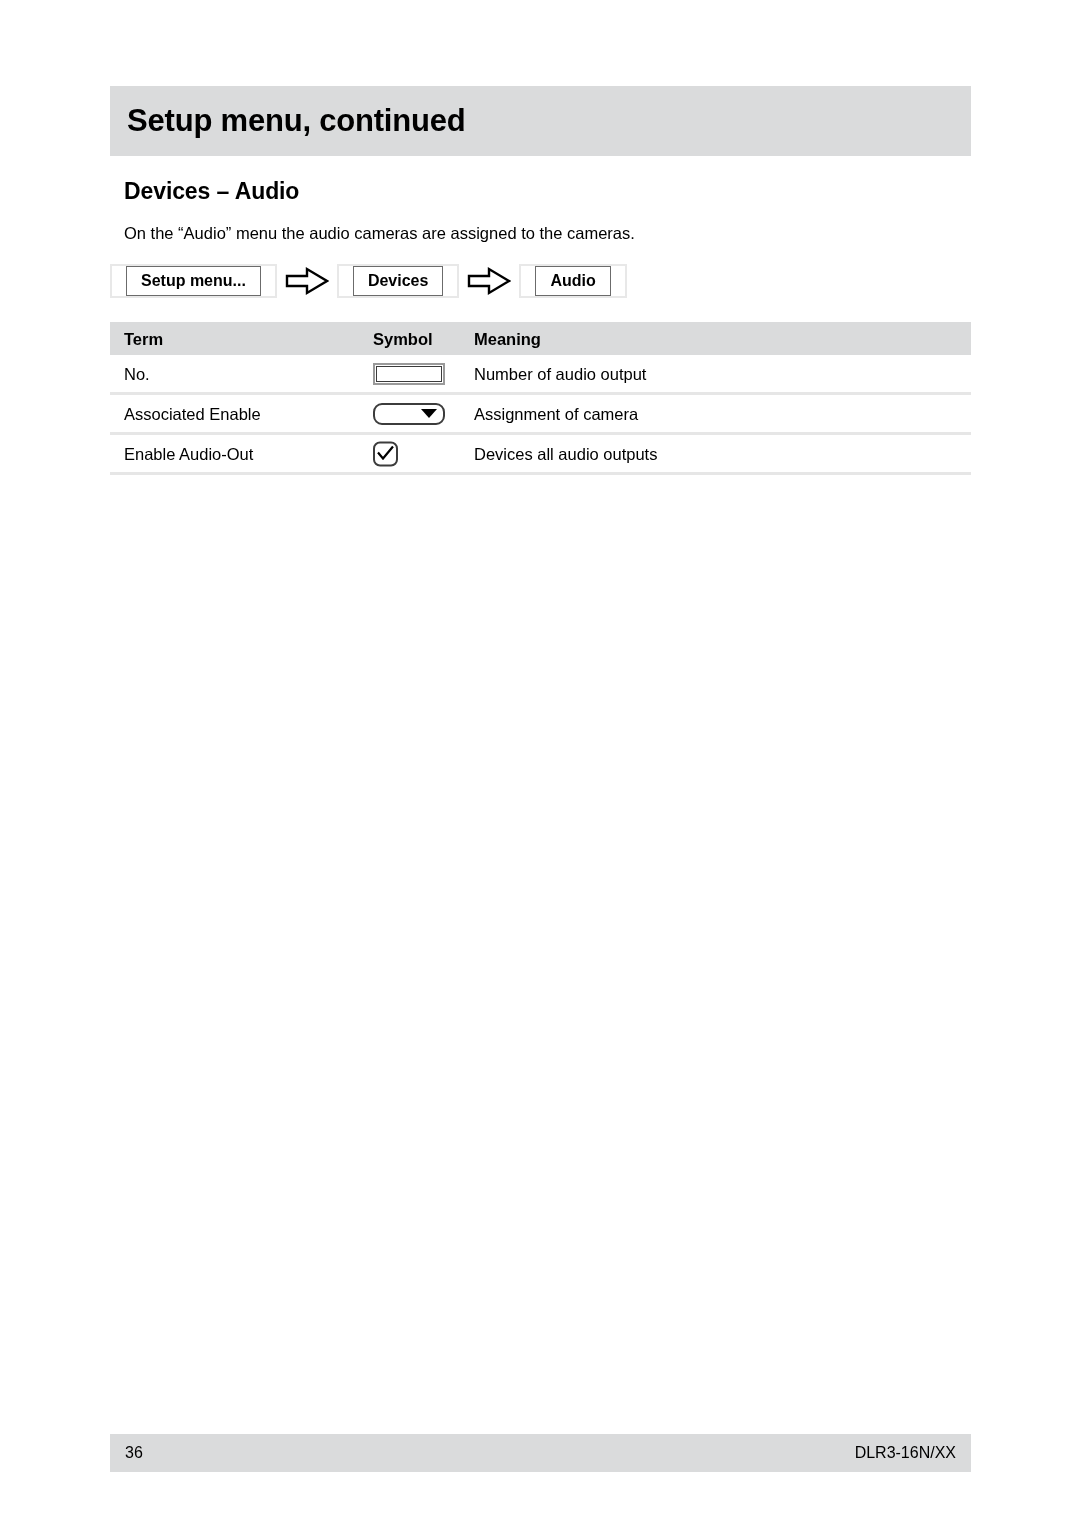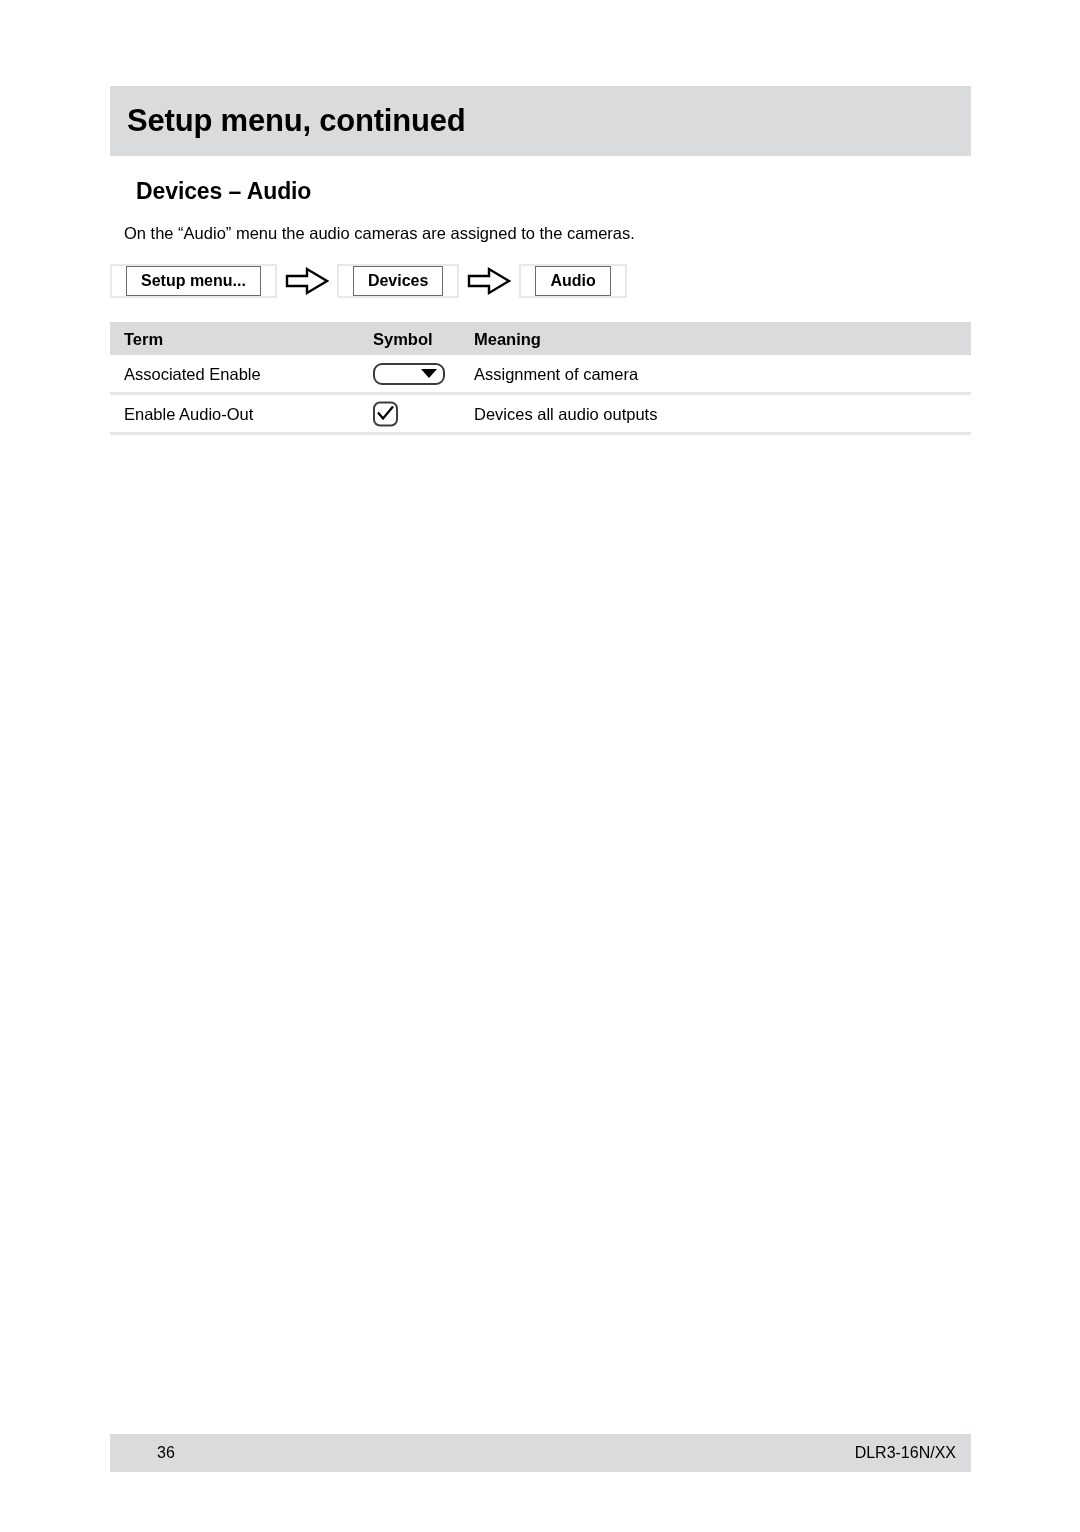--- a/index.html
+++ b/index.html
@@ -45,21 +45,20 @@
 
   
   .section-title {
     position: absolute;
     left: 124px;
     top: 166px;
     font-size: 23px;
     font-weight: bold;
     letter-spacing: -0.1px;
     white-space: nowrap;
-    margin-left: 12px;
   }
 
   
   .intro {
     position: absolute;
     left: 124px;
     top: 212px;
     font-size: 16.5px;
     white-space: nowrap;
   }
@@ -215,21 +214,20 @@
     width: 861px;
     height: 38px;
     background: #dadbdc;
   }
   .foot-page {
     position: absolute;
     left: 15px;
     top: 50%;
     transform: translateY(-50%);
     font-size: 16px;
-    margin-left: 32px;
   }
   .foot-model {
     position: absolute;
     right: 15px;
     top: 50%;
     transform: translateY(-50%);
     font-size: 16px;
     white-space: nowrap;
   }
 </style>
@@ -281,20 +279,27 @@
   </div>
 
   <div class="tbl">
 
     <div class="tbl-head">
       <div class="c-term">Term</div>
       <div class="c-symbol">Symbol</div>
       <div class="c-meaning">Meaning</div>
     </div>
 
+    <div class="tbl-row">
+      <div class="c-term">No.</div>
+      <div class="c-symbol">
+        <span class="w-textbox"></span>
+      </div>
+      <div class="c-meaning">Number of audio output</div>
+    </div>
 
     <div class="tbl-row">
       <div class="c-term">Associated Enable</div>
       <div class="c-symbol">
         <span class="w-combo">
           <span class="caret"></span>
         </span>
       </div>
       <div class="c-meaning">Assignment of camera</div>
     </div>

